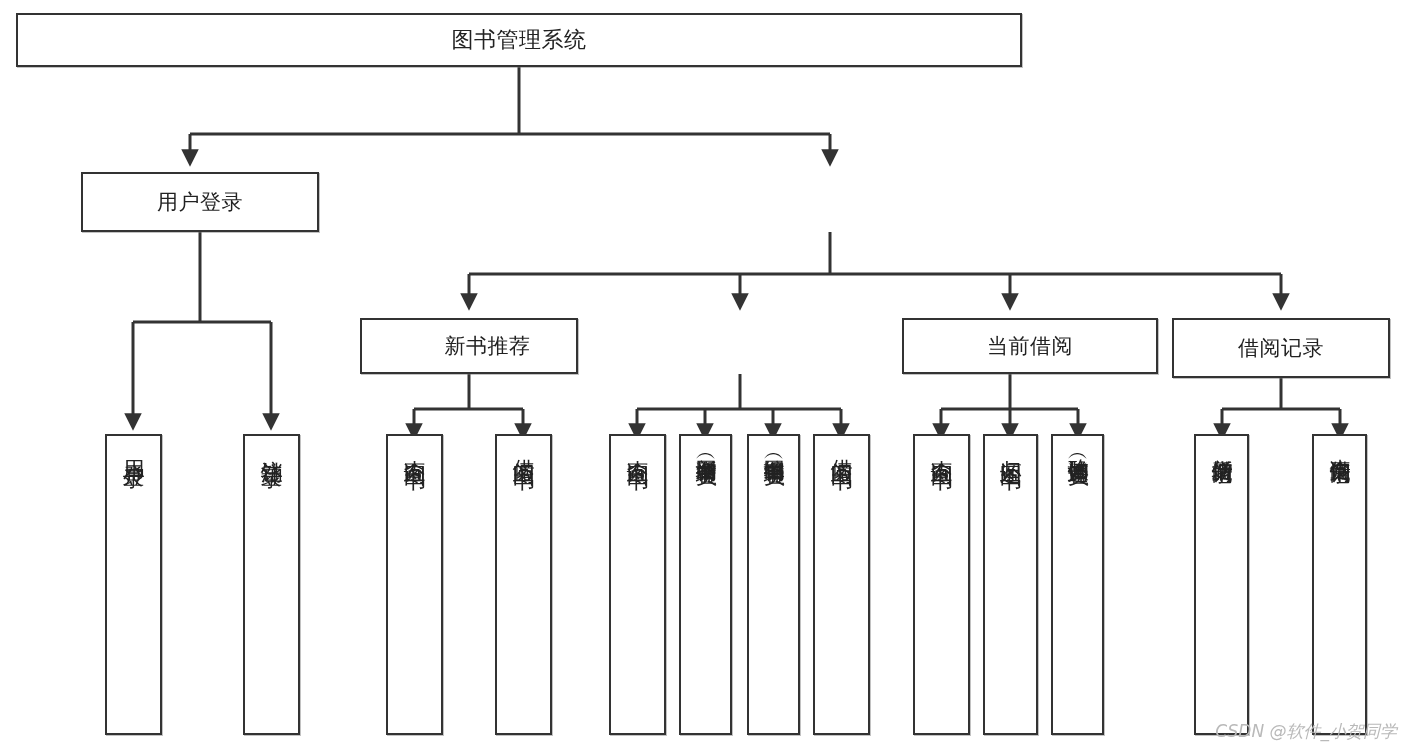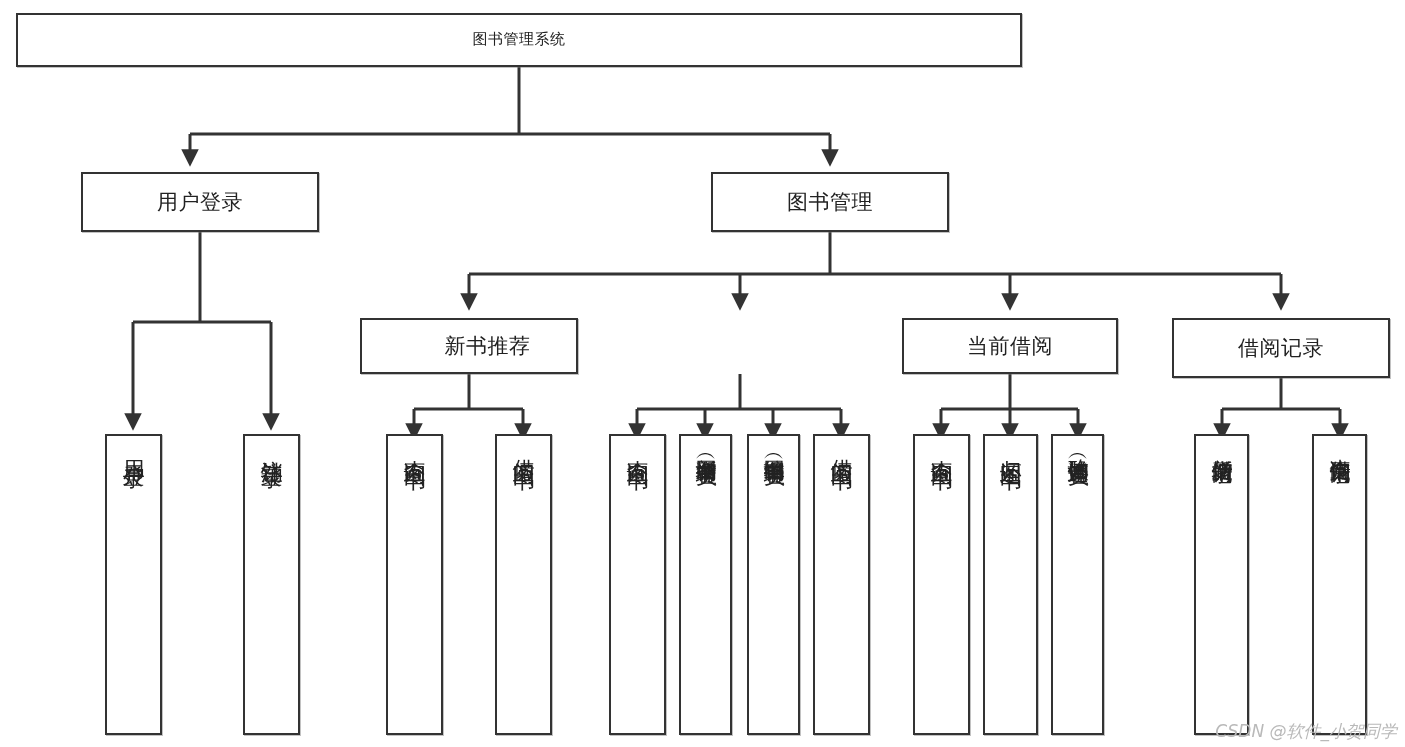--- a/index.html
+++ b/index.html
@@ -40,21 +40,21 @@
   .node .lbl {
     text-align: center;
     line-height: 1.15;
     letter-spacing: 0.5px;
   }
   
   .node.h .lbl {
     font-size: 21px;
     white-space: nowrap;
   }
-  .node.root .lbl { font-size: 15px; }
+  .node.root .lbl { font-size: 22px; }
   
   .node.v {
     align-items: flex-start;
     justify-content: center;
     padding-top: 6px;
   }
   .node.v .lbl {
     writing-mode: vertical-rl;
     text-orientation: upright;
     font-size: 22px;
@@ -133,28 +133,25 @@
     </g>
   </svg>
 
   <div class="node h root" style="left:16px; top:13px; width:1006px; height:54px;">
     <span class="lbl">图书管理系统</span>
   </div>
 
   <div class="node h" style="left:81px; top:172px; width:238px; height:60px;">
     <span class="lbl">用户登录</span>
   </div>
-  <div class="node h" style="left:711px; top:172px; width:238px; height:60px;">
-    <span class="lbl">图书管理</span>
-  </div>
 
   <div class="node h" style="left:360px; top:318px; width:218px; height:56px;padding-left:37px;">
     <span class="lbl">新书推荐</span>
   </div>
-  <div class="node h" style="left:902px; top:318px; width:216px; height:56px;">
+  <div class="node h" style="left:902px; top:318px; width:256px; height:56px;">
     <span class="lbl">当前借阅</span>
   </div>
   <div class="node h" style="left:1172px; top:318px; width:218px; height:60px;">
     <span class="lbl">借阅记录</span>
   </div>
 
   <div class="node v" style="left:105px; top:434px; width:57px; height:301px;">
     <span class="lbl">用户登录</span>
   </div>
   <div class="node v" style="left:243px; top:434px; width:57px; height:301px;">

